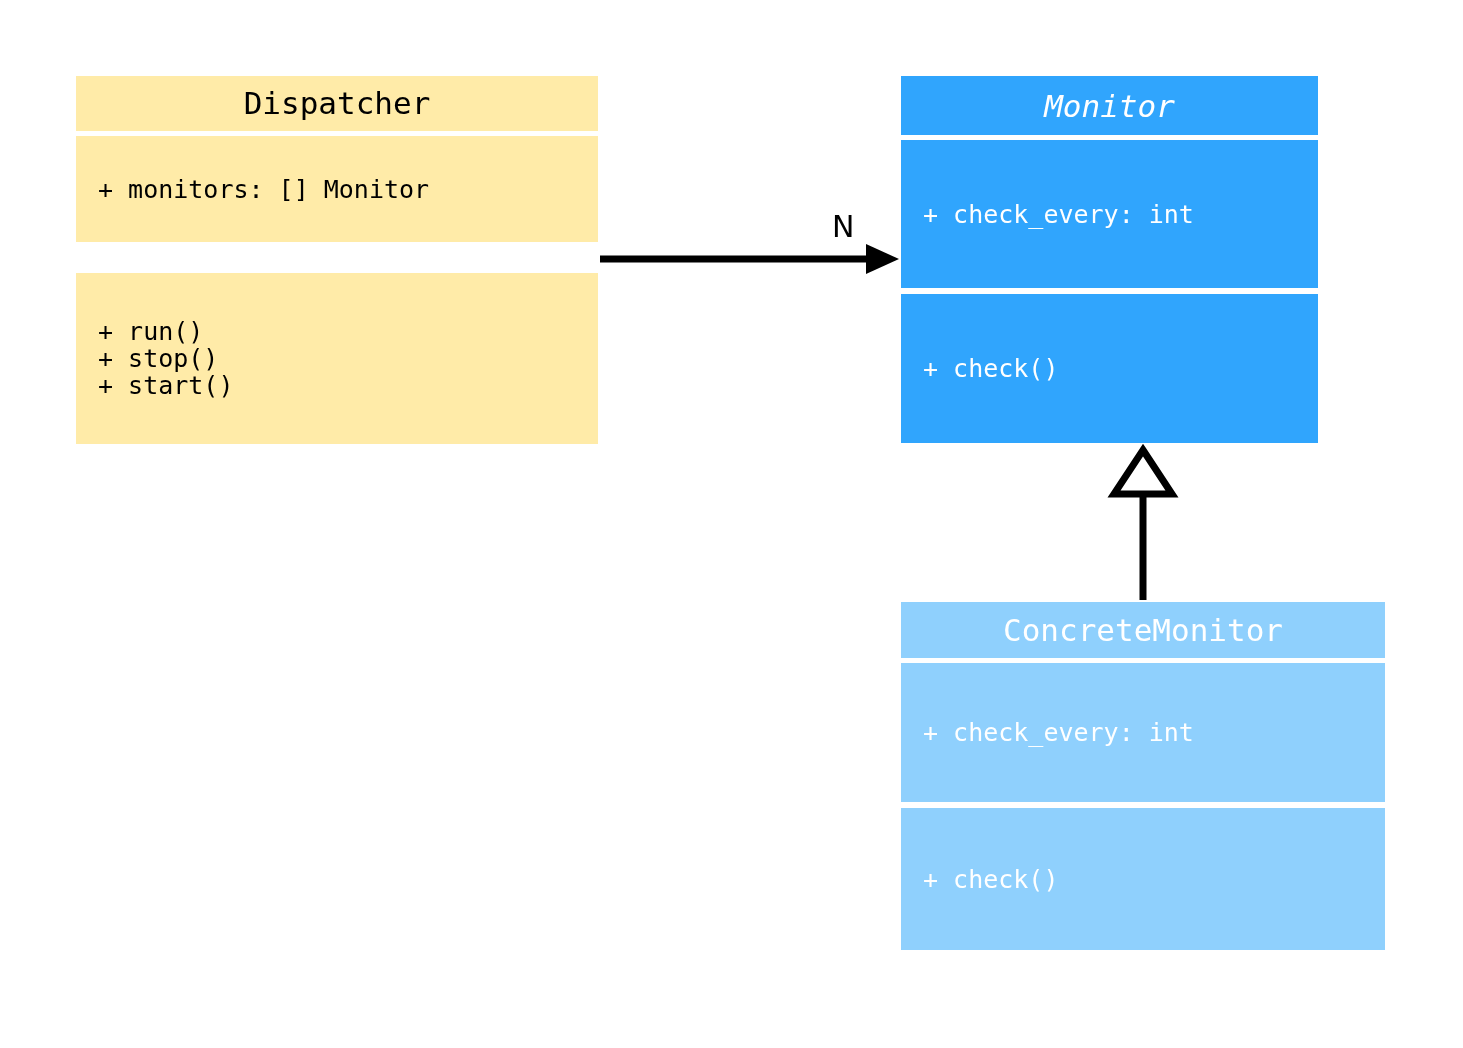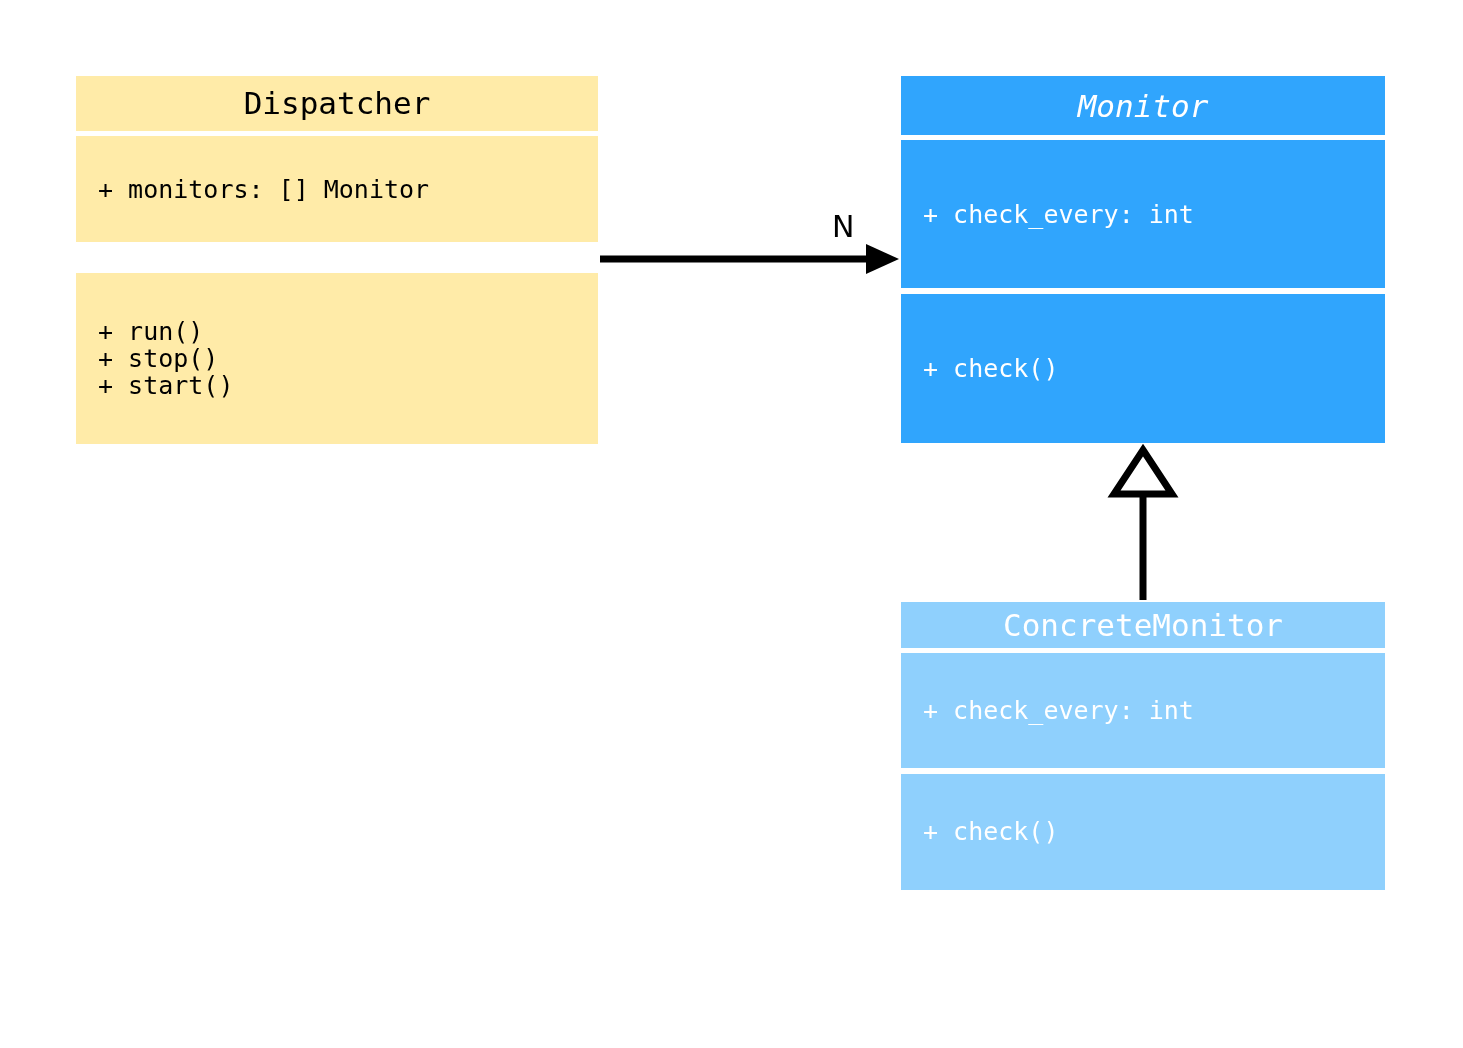--- a/index.html
+++ b/index.html
@@ -67,32 +67,32 @@
     width: 522px;
     height: 368px;
   }
   #class-dispatcher .uml-section { background: #ffeba8; }
   #class-dispatcher .uml-title,
   #class-dispatcher .uml-body { color: #000000; }
 
   #class-monitor {
     left: 901px;
     top: 76px;
-    width: 484px;
+    width: 417px;
     height: 367px;
   }
   #class-monitor .uml-section { background: #30a5fd; }
   #class-monitor .uml-title,
   #class-monitor .uml-body { color: #ffffff; }
 
   #class-concretemonitor {
     left: 901px;
     top: 602px;
     width: 484px;
-    height: 288px;
+    height: 348px;
   }
   #class-concretemonitor .uml-section { background: #8fd0fd; }
   #class-concretemonitor .uml-title,
   #class-concretemonitor .uml-body { color: #ffffff; }
 
   
   .connector-svg {
     position: absolute;
     left: 0;
     top: 0;

